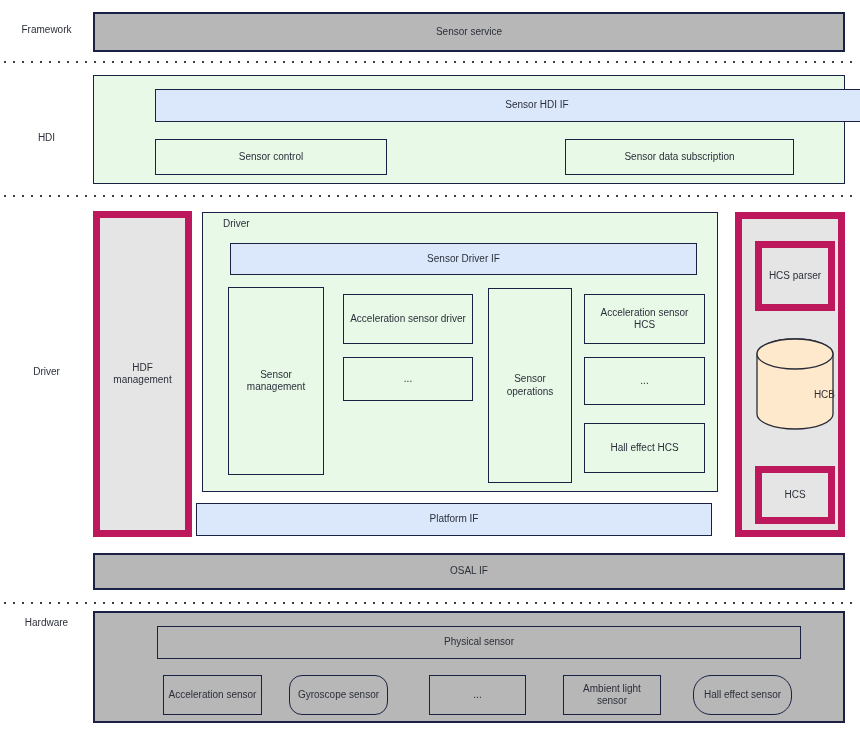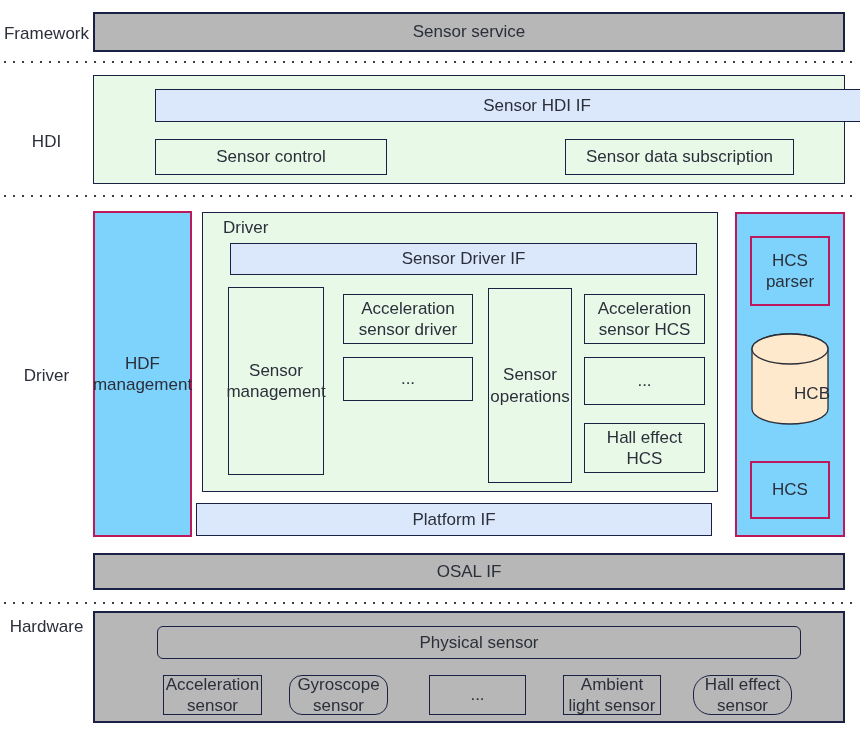--- a/index.html
+++ b/index.html
@@ -2,39 +2,39 @@
 <html><head>
 <meta charset="utf-8">
 <style>
   html, body { margin: 0; padding: 0; background: #ffffff; }
   .canvas {
     position: relative;
     width: 860px;
     height: 731px;
     background: #ffffff;
     font-family: "Liberation Sans", sans-serif;
-    font-size: 17px;
+    font-size: 10px;
     color: #2b2f3a;
     overflow: hidden;
   }
   .abs { position: absolute; box-sizing: border-box; }
   .box {
     position: absolute;
     box-sizing: border-box;
     display: flex;
     align-items: center;
     justify-content: center;
     text-align: center;
     line-height: 1.25;
   }
   .gray   { background: #b7b7b7; border: 2px solid #1a2145; }
   .gray-inner { background: #b7b7b7; border: 1px solid #1a2145; }
   .green  { background: #e8f9e8; border: 1px solid #1a2145; }
   .blue   { background: #dbe8fc; border: 1px solid #1a2145; }
-  .orange { background: #7dd3fc; border: 2px solid #be185d; }
+  .orange { background: #e5e5e5; border: 7px solid #be185d; }
   .layer-label {
     position: absolute;
     left: 0;
     width: 93px;
     text-align: center;
     line-height: 1.2;
   }
   .dotted {
     position: absolute;
     left: 4px;
@@ -115,21 +115,21 @@
     <div class="box orange" style="left:13px; top:247px; width:80px; height:58px;">HCS</div>
   </div>
 
   <div class="box gray" style="left:93px; top:553px; width:752px; height:37px;">OSAL IF</div>
 
   <div class="dotted" style="top:602px"></div>
 
   <div class="layer-label" style="top:617px">Hardware</div>
 
   <div class="abs gray" style="left:93px; top:611px; width:752px; height:112px;">
-    <div class="box gray-inner" style="left:62px; top:13px; width:644px; height:33px;border-radius:6px;">Physical sensor</div>
+    <div class="box gray-inner" style="left:62px; top:13px; width:644px; height:33px;">Physical sensor</div>
 
     <div class="box gray-inner" style="left:68px; top:62px; width:99px; height:40px; padding:0 4px;">Acceleration sensor</div>
     <div class="box gray-inner" style="left:194px; top:62px; width:99px; height:40px; padding:0 4px;border-radius:13px;">Gyroscope sensor</div>
     <div class="box gray-inner" style="left:334px; top:62px; width:97px; height:40px;">...</div>
     <div class="box gray-inner" style="left:468px; top:62px; width:98px; height:40px; padding:0 4px;">Ambient light sensor</div>
     <div class="box gray-inner" style="left:598px; top:62px; width:99px; height:40px; padding:0 4px;border-radius:18px;">Hall effect sensor</div>
   </div>
 
 </div>
 

